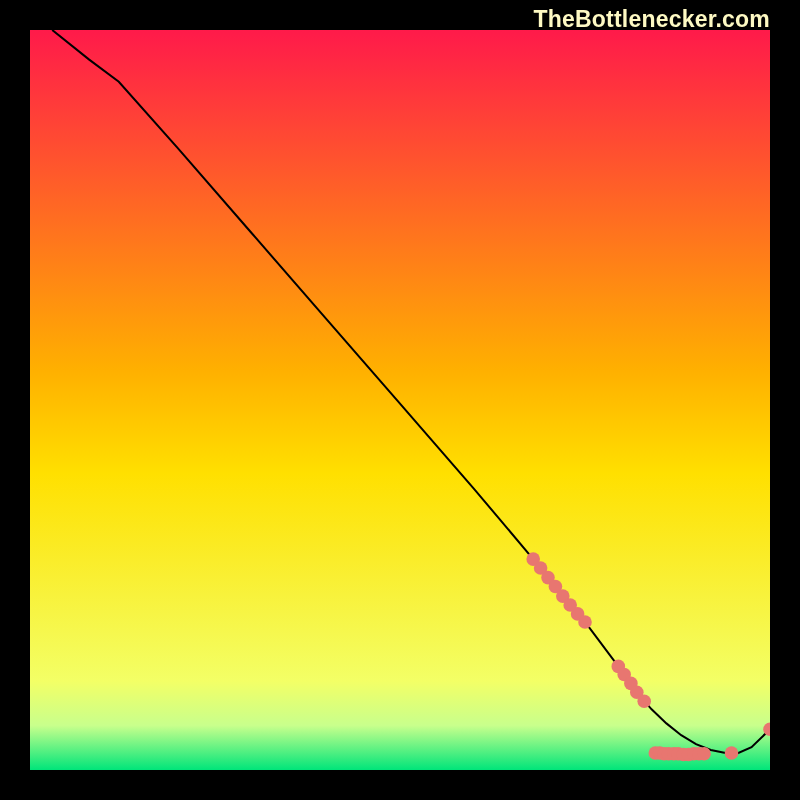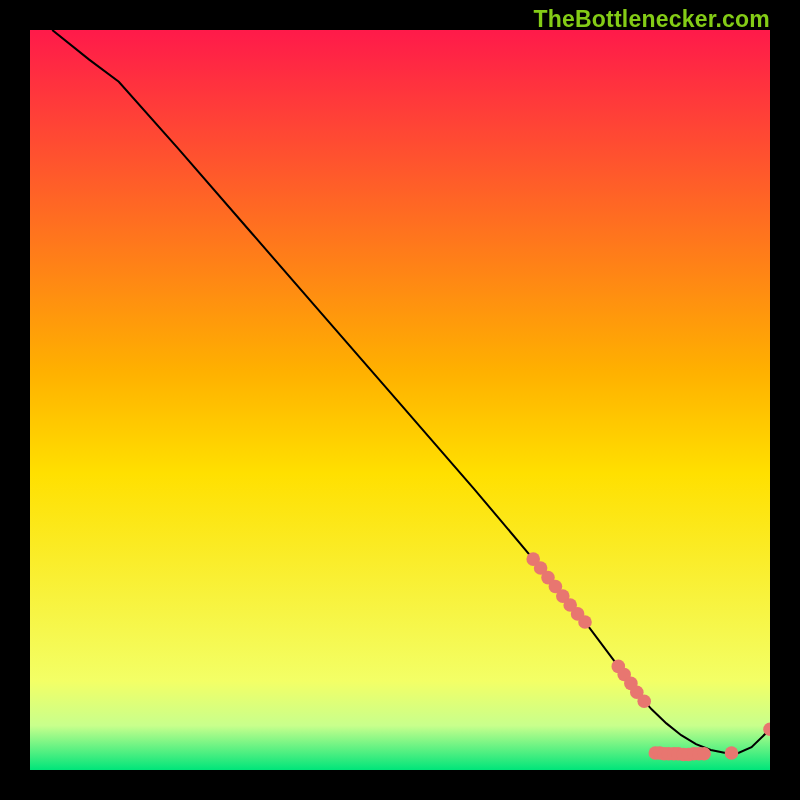--- a/index.html
+++ b/index.html
@@ -28,21 +28,21 @@
   .plot svg {
     position: absolute;
     left: 0; top: 0;
     width: 740px;
     height: 740px;
   }
   .watermark {
     position: absolute;
     top: 6px;
     right: 30px;
-    color: #84cc16;
+    color: #fef9c3;
     font-weight: 700;
     font-size: 23px;
     letter-spacing: 0.2px;
     text-align: center;
   }
 </style>
 </head>
 <body>
 
 <div class="stage">

